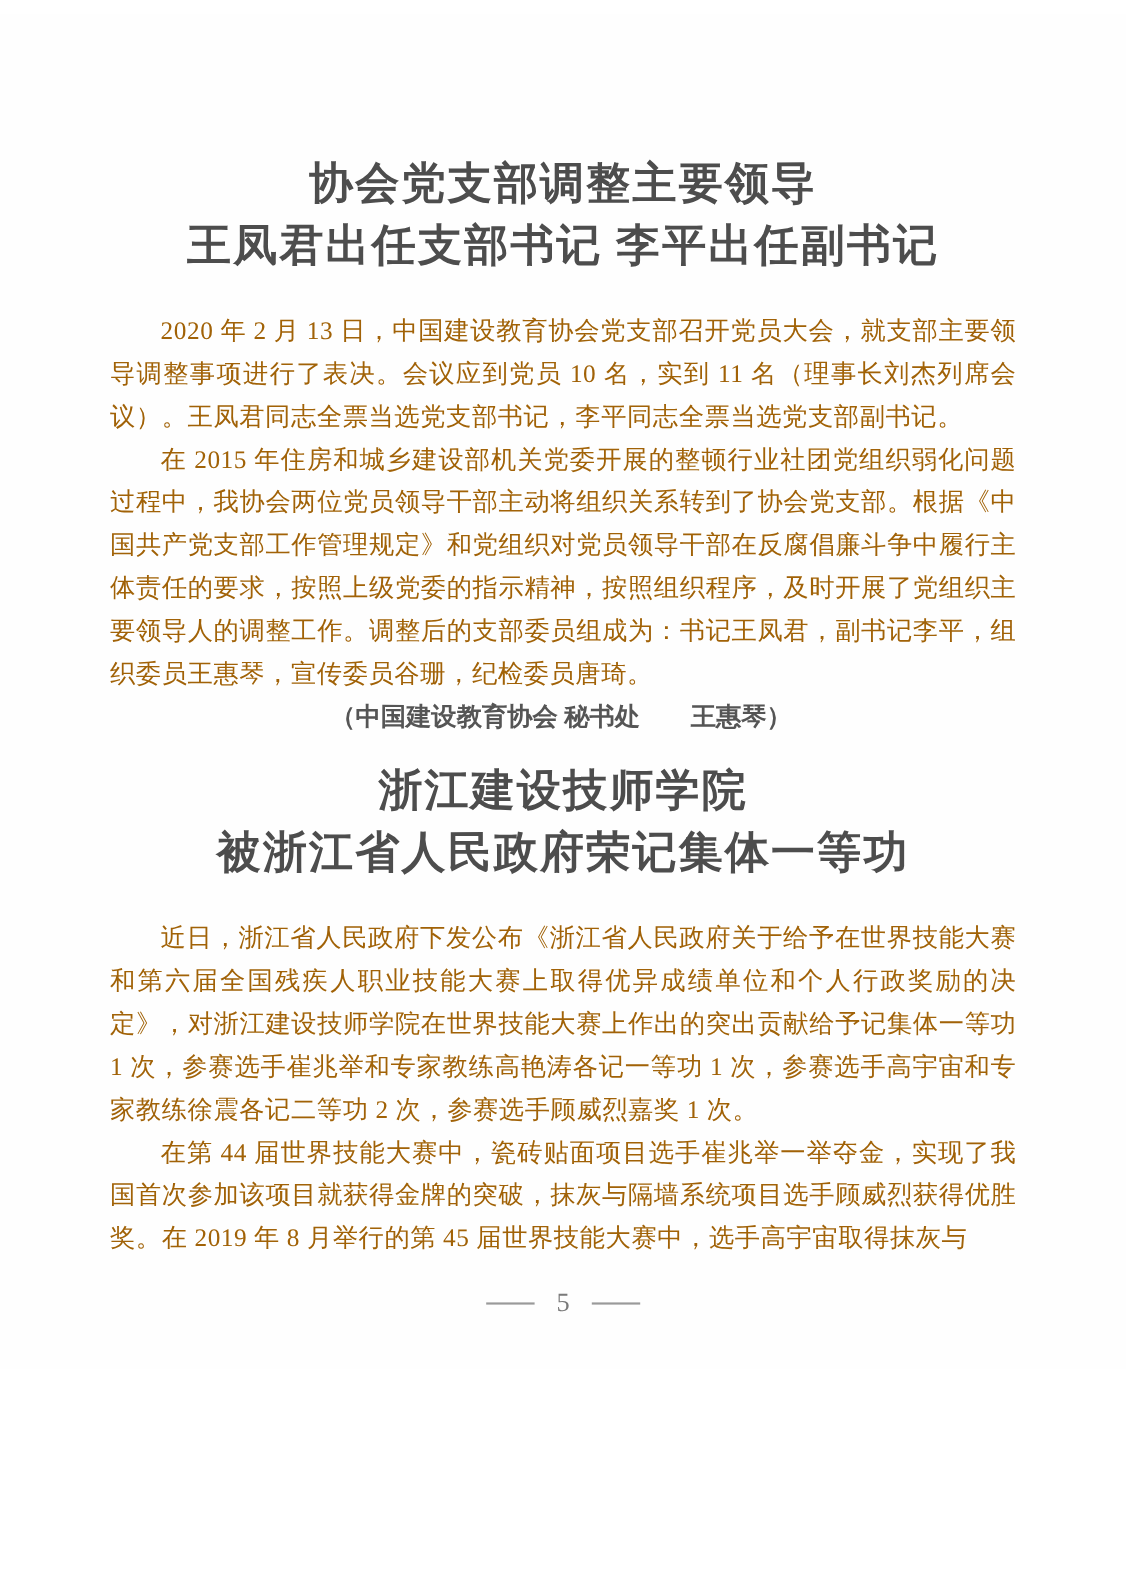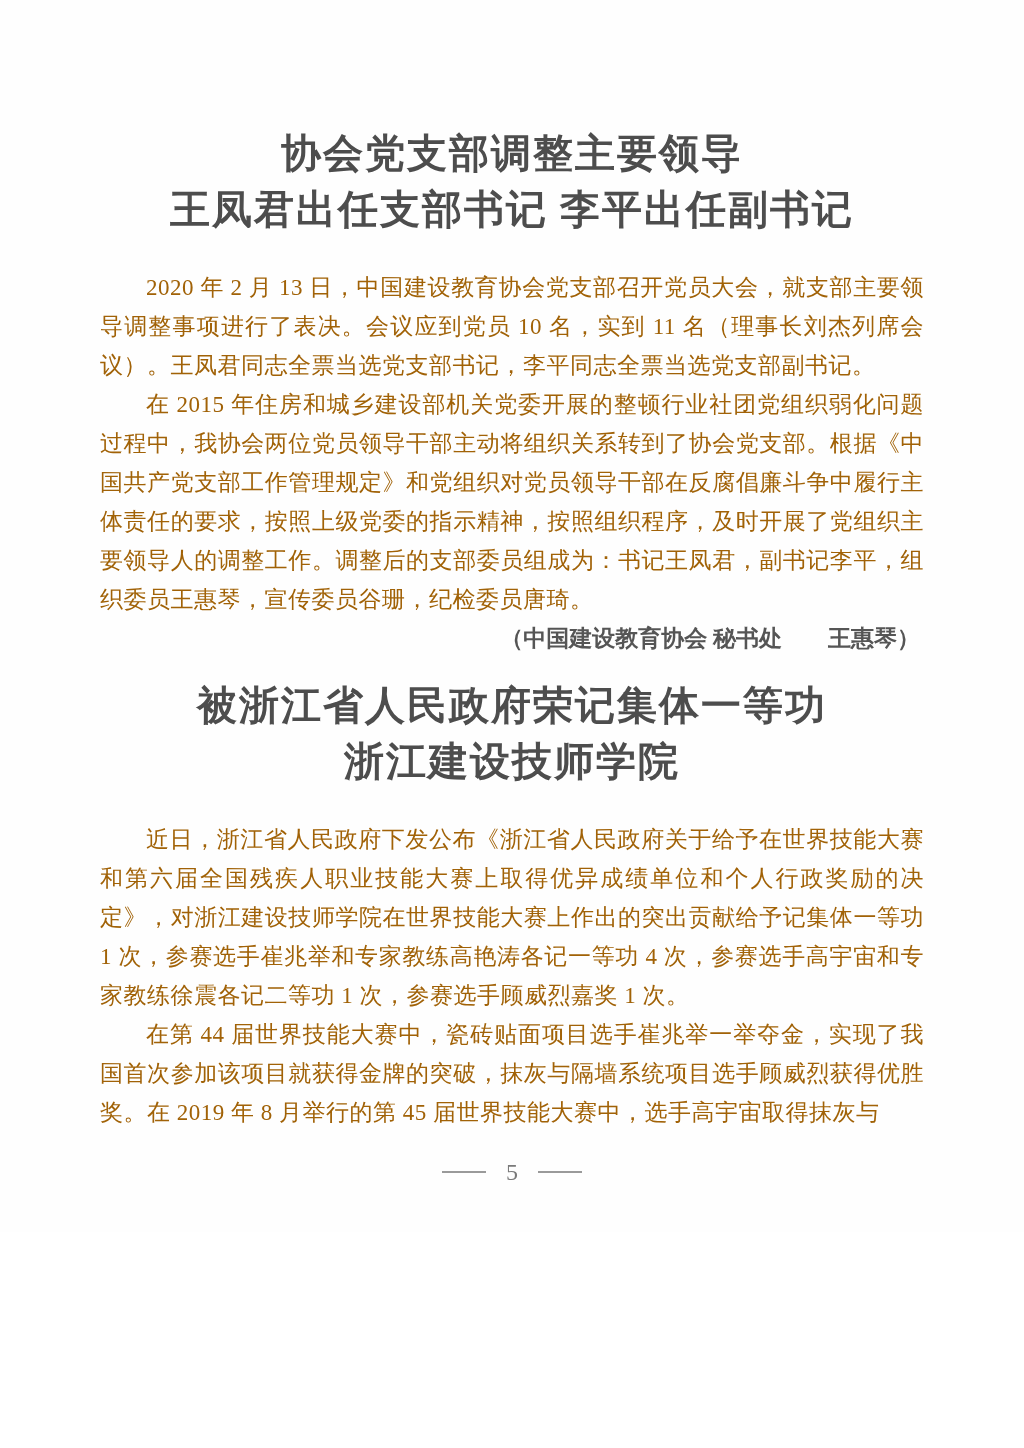--- a/index.html
+++ b/index.html
@@ -9,20 +9,21 @@
   }
   .page {
     position: relative;
     width: 1024px;
     height: 1232px;
     background: #fefefe;
     font-family: "Liberation Serif", "DejaVu Serif", serif;
     color: #5c5c5c;
     overflow: hidden;
     box-sizing: border-box;
+    margin-top: 13px;
   }
   .content {
     box-sizing: border-box;
     padding: 126px 100px 0 100px;
   }
   .article-title {
     margin: 0 0 30px 0;
     text-align: center;
     font-size: 40px;
     line-height: 56px;
@@ -42,21 +43,21 @@
     line-height: 39px;
     text-align: justify;
     text-indent: 2em;
     letter-spacing: 0.5px;
     color: #a16207;
   }
   .byline {
     margin: 0 0 20px 0;
     font-size: 23px;
     line-height: 39px;
-    text-align: right;
+    text-align: center;
     font-weight: 700;
     color: #555555;
     padding-right: 4px;
   }
   .footer {
     position: absolute;
     bottom: 48px;
     left: 0;
     width: 100%;
     text-align: center;
@@ -87,25 +88,25 @@
       <span class="title-line">协会党支部调整主要领导</span>
       <span class="title-line">王凤君出任支部书记 李平出任副书记</span>
     </h1>
 
     <p class="body-para">2020 年 2 月 13 日，中国建设教育协会党支部召开党员大会，就支部主要领导调整事项进行了表决。会议应到党员 10 名，实到 11 名（理事长刘杰列席会议）。王凤君同志全票当选党支部书记，李平同志全票当选党支部副书记。</p>
     <p class="body-para">在 2015 年住房和城乡建设部机关党委开展的整顿行业社团党组织弱化问题过程中，我协会两位党员领导干部主动将组织关系转到了协会党支部。根据《中国共产党支部工作管理规定》和党组织对党员领导干部在反腐倡廉斗争中履行主体责任的要求，按照上级党委的指示精神，按照组织程序，及时开展了党组织主要领导人的调整工作。调整后的支部委员组成为：书记王凤君，副书记李平，组织委员王惠琴，宣传委员谷珊，纪检委员唐琦。</p>
 
     <p class="byline">（中国建设教育协会 秘书处　　王惠琴）</p>
 
     <h1 class="article-title second-title">
+      <span class="title-line">浙江建设技师学院</span>
       <span class="title-line">被浙江省人民政府荣记集体一等功</span>
-      <span class="title-line">浙江建设技师学院</span>
     </h1>
 
-    <p class="body-para">近日，浙江省人民政府下发公布《浙江省人民政府关于给予在世界技能大赛和第六届全国残疾人职业技能大赛上取得优异成绩单位和个人行政奖励的决定》，对浙江建设技师学院在世界技能大赛上作出的突出贡献给予记集体一等功 1 次，参赛选手崔兆举和专家教练高艳涛各记一等功 4 次，参赛选手高宇宙和专家教练徐震各记二等功 1 次，参赛选手顾威烈嘉奖 1 次。</p>
+    <p class="body-para">近日，浙江省人民政府下发公布《浙江省人民政府关于给予在世界技能大赛和第六届全国残疾人职业技能大赛上取得优异成绩单位和个人行政奖励的决定》，对浙江建设技师学院在世界技能大赛上作出的突出贡献给予记集体一等功 1 次，参赛选手崔兆举和专家教练高艳涛各记一等功 1 次，参赛选手高宇宙和专家教练徐震各记二等功 2 次，参赛选手顾威烈嘉奖 1 次。</p>
     <p class="body-para">在第 44 届世界技能大赛中，瓷砖贴面项目选手崔兆举一举夺金，实现了我国首次参加该项目就获得金牌的突破，抹灰与隔墙系统项目选手顾威烈获得优胜奖。在 2019 年 8 月举行的第 45 届世界技能大赛中，选手高宇宙取得抹灰与</p>
 
   </div>
 
   <div class="footer">
     <span class="dash"></span><span class="num">5</span><span class="dash"></span>
   </div>
 </div>
 
 </body></html>

